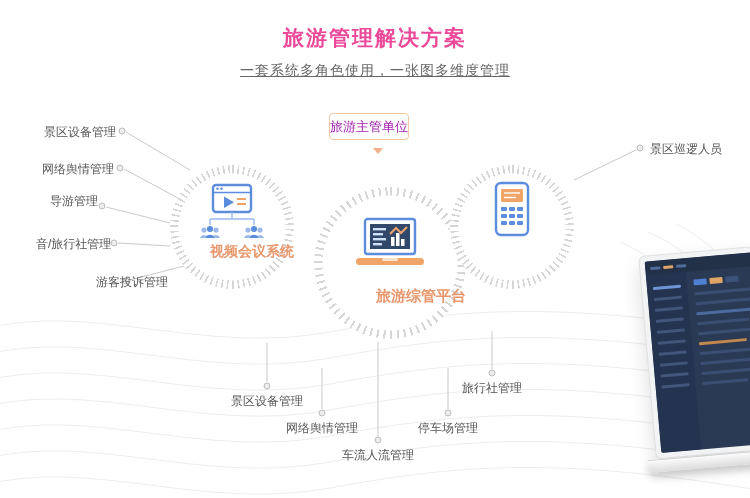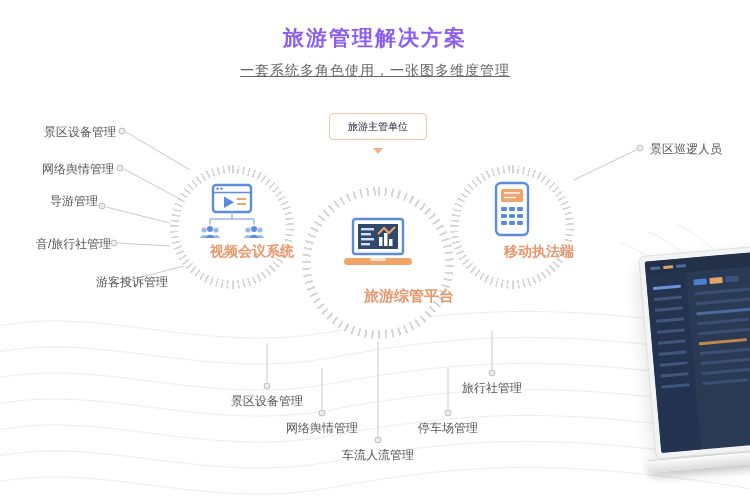--- a/index.html
+++ b/index.html
@@ -4,43 +4,43 @@
 <style>
   html,body{margin:0;padding:0;background:#fff;}
   .stage{position:relative;width:750px;height:498px;background:#ffffff;overflow:hidden;
          font-family:"Liberation Sans","DejaVu Sans",sans-serif;color:#444;}
 
   
   .waves{position:absolute;left:0;top:0;z-index:0;}
 
   
   .title{position:absolute;left:0;top:24px;width:100%;text-align:center;
-         font-size:21px;font-weight:700;color:#8b5cf6;letter-spacing:2px;z-index:2;}
+         font-size:21px;font-weight:700;color:#ec4899;letter-spacing:2px;z-index:2;}
   .subtitle{position:absolute;left:0;top:62px;width:100%;text-align:center;
          font-size:14px;color:#666;letter-spacing:1px;z-index:2;text-decoration:underline;}
 
   
-  .authority{position:absolute;left:329px;top:113px;width:98px;height:27px;line-height:25px;
+  .authority{position:absolute;left:329px;top:113px;width:80px;height:27px;line-height:25px;
          box-sizing:border-box;border:1px solid #f3c6a0;border-radius:4px;text-align:center;
-         color:#0f172a;font-size:10px;background:#fff;z-index:2;}
+         color:#a21caf;font-size:13px;background:#fff;z-index:2;}
   .arrow-down{position:absolute;left:373px;top:148px;width:0;height:0;z-index:2;
          border-left:5px solid transparent;border-right:5px solid transparent;
          border-top:6px solid #f2b089;}
 
   
   .connectors{position:absolute;left:0;top:0;z-index:1;}
 
   
   .circle{position:absolute;border-radius:50%;background:#fff;z-index:2;}
   .ticks{position:absolute;inset:0;border-radius:50%;
          background:repeating-conic-gradient(#d6d6d6 0deg 1.6deg, transparent 1.6deg 5.4deg);
          -webkit-mask:radial-gradient(closest-side, transparent calc(100% - 9px), #000 calc(100% - 8px));
          mask:radial-gradient(closest-side, transparent calc(100% - 9px), #000 calc(100% - 8px));}
   .circle-video   {left:170px;top:165px;width:124px;height:124px;}
-  .circle-platform{left:302px;top:187px;width:152px;height:152px;}
+  .circle-platform{left:314px;top:187px;width:152px;height:152px;}
   .circle-mobile  {left:450px;top:165px;width:124px;height:124px;}
   .circle-label{position:absolute;left:0;right:0;text-align:right;color:#e8976c;font-weight:600;}
   .circle-video  .circle-label{top:78px;font-size:14px;}
   .circle-platform .circle-label{top:100px;font-size:15px;}
   .circle-mobile .circle-label{top:78px;font-size:14px;}
   .circle-icon{position:absolute;left:0;right:0;display:flex;justify-content:center;}
   .circle-video   .circle-icon{top:18px;}
   .circle-platform .circle-icon{top:30px;}
   .circle-mobile  .circle-icon{top:16px;}
 
@@ -199,21 +199,20 @@
           <rect x="25" y="26" width="6" height="4" rx="1"></rect>
           <rect x="9" y="33" width="6" height="4" rx="1"></rect>
           <rect x="17" y="33" width="6" height="4" rx="1"></rect>
           <rect x="25" y="33" width="6" height="4" rx="1"></rect>
           <rect x="9" y="40" width="6" height="4" rx="1"></rect>
           <rect x="17" y="40" width="6" height="4" rx="1"></rect>
           <rect x="25" y="40" width="6" height="4" rx="1"></rect>
         </g>
       </svg>
     </div>
-    <div class="circle-label">移动执法端</div>
   </div>
 
   <div class="lbl r" style="left:40px;top:124px;width:76px;">景区设备管理</div>
   <div class="lbl r" style="left:38px;top:161px;width:76px;">网络舆情管理</div>
   <div class="lbl r" style="left:48px;top:182px;width:50px;margin-top:11px;">导游管理</div>
   <div class="lbl r" style="left:36px;top:236px;width:72px;">音/旅行社管理</div>
   <div class="lbl r" style="left:42px;top:274px;width:78px;margin-left:48px;">游客投诉管理</div>
 
   <div class="lbl" style="left:650px;top:141px;">景区巡逻人员</div>
 

